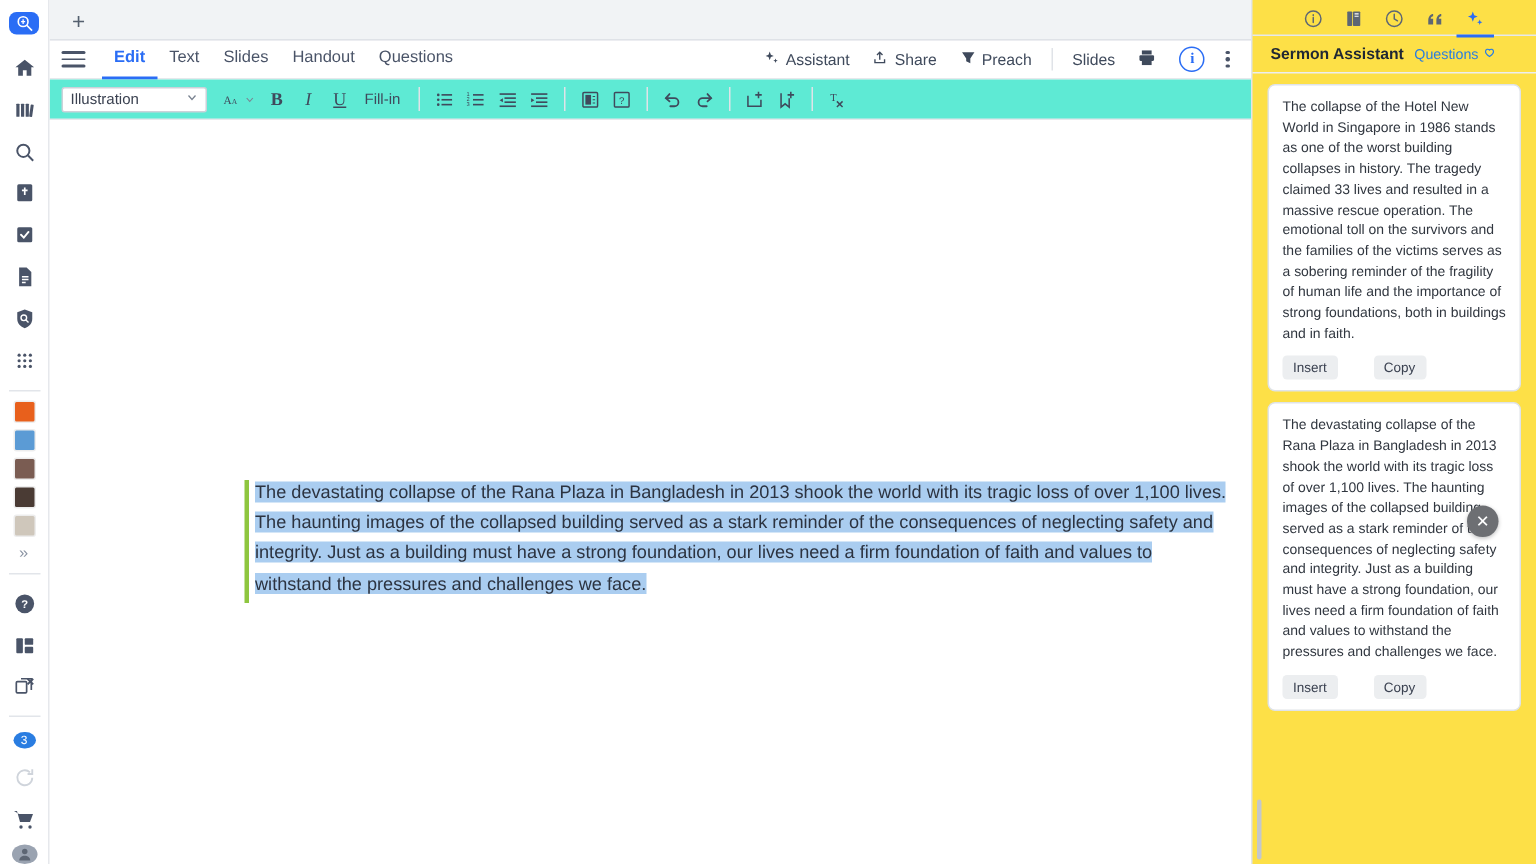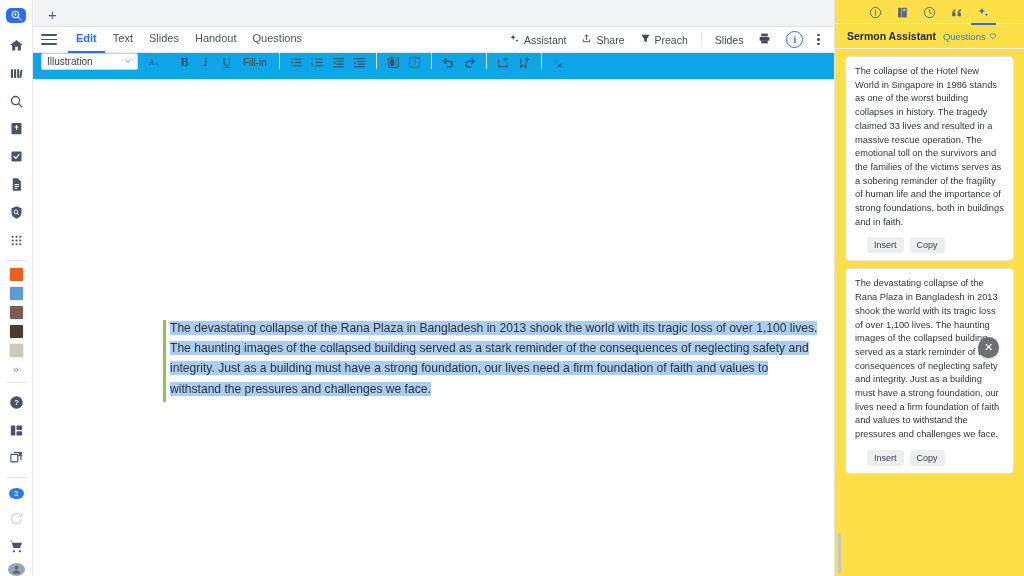--- a/index.html
+++ b/index.html
@@ -101,23 +101,23 @@
     width: 17px; height: 17px; border-radius: 50%;
     border: 1.4px solid #2a6df5; color: #2a6df5;
     display: flex; align-items: center; justify-content: center;
     font-size: 10px; font-weight: bold; font-family: "Liberation Serif", serif;
   }
   .kebab { display: flex; flex-direction: column; gap: 2px; padding: 3px 6px; cursor: pointer; }
   .kebab i { width: 2.6px; height: 2.6px; border-radius: 50%; background: #4a5468; display: block; }
 
   
   #formatbar {
-    height: 27px; background: #0ea5e9;
+    height: 27px; background: #5eead4;
     border-bottom: 1px solid #e6e8ec;
-    display: flex; padding: 0 8px; gap: 2px;
+    display: flex; align-items: center; padding: 0 8px; gap: 2px;
   }
   .style-select {
     width: 97px; height: 17px; border: 1px solid #ccd1d9; border-radius: 2px;
     font-size: 10px; color: #3a4150; background: #fff;
     display: flex; align-items: center; padding: 0 5px; cursor: pointer;
     margin-right: 6px;
   }
   .style-select .caret { margin-left: auto; font-size: 8px; color: #7a8391; }
   .tb {
     min-width: 19px; height: 19px; padding: 0 3px;
@@ -169,21 +169,21 @@
   #rp-body {
     flex: 1 1 auto; overflow: hidden; padding: 7px 10px 0 10px;
     position: relative;
   }
   .sug-card {
     background: #fff; border: 1px solid #dfe3e8; border-radius: 5px;
     padding: 8px 9px 7px 9px; margin-bottom: 7px;
     position: relative;
   }
   .sug-text { font-size: 9.3px; line-height: 13.7px; color: #30363f; }
-  .sug-actions { display: flex; gap: 6px; margin-top: 8px; margin-left: 12px; }
+  .sug-actions { display: flex; gap: 24px; margin-top: 8px; }
   .sug-btn {
     background: #eceef0; border: none; border-radius: 3px;
     font-size: 9px; color: #3a4150; padding: 3px 7px; cursor: pointer;
     font-family: "Liberation Sans", sans-serif;
   }
   #close-float {
     position: absolute; left: 978px; top: 337px;
     width: 21px; height: 21px; border-radius: 50%;
     background: #6d6f73; color: #fff;
     display: flex; align-items: center; justify-content: center;

